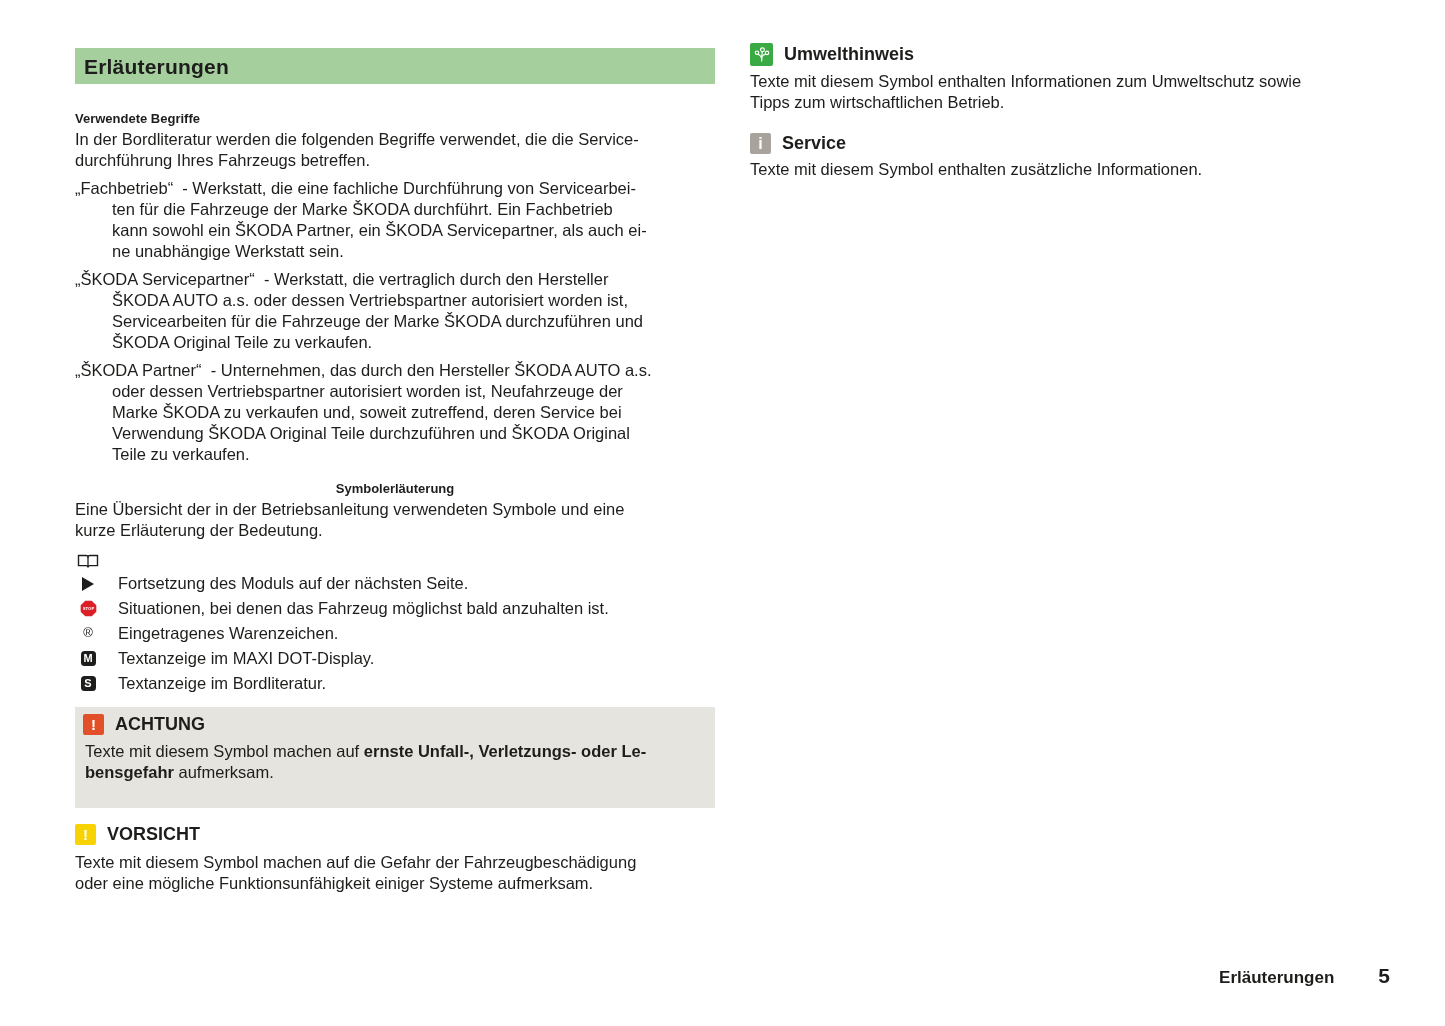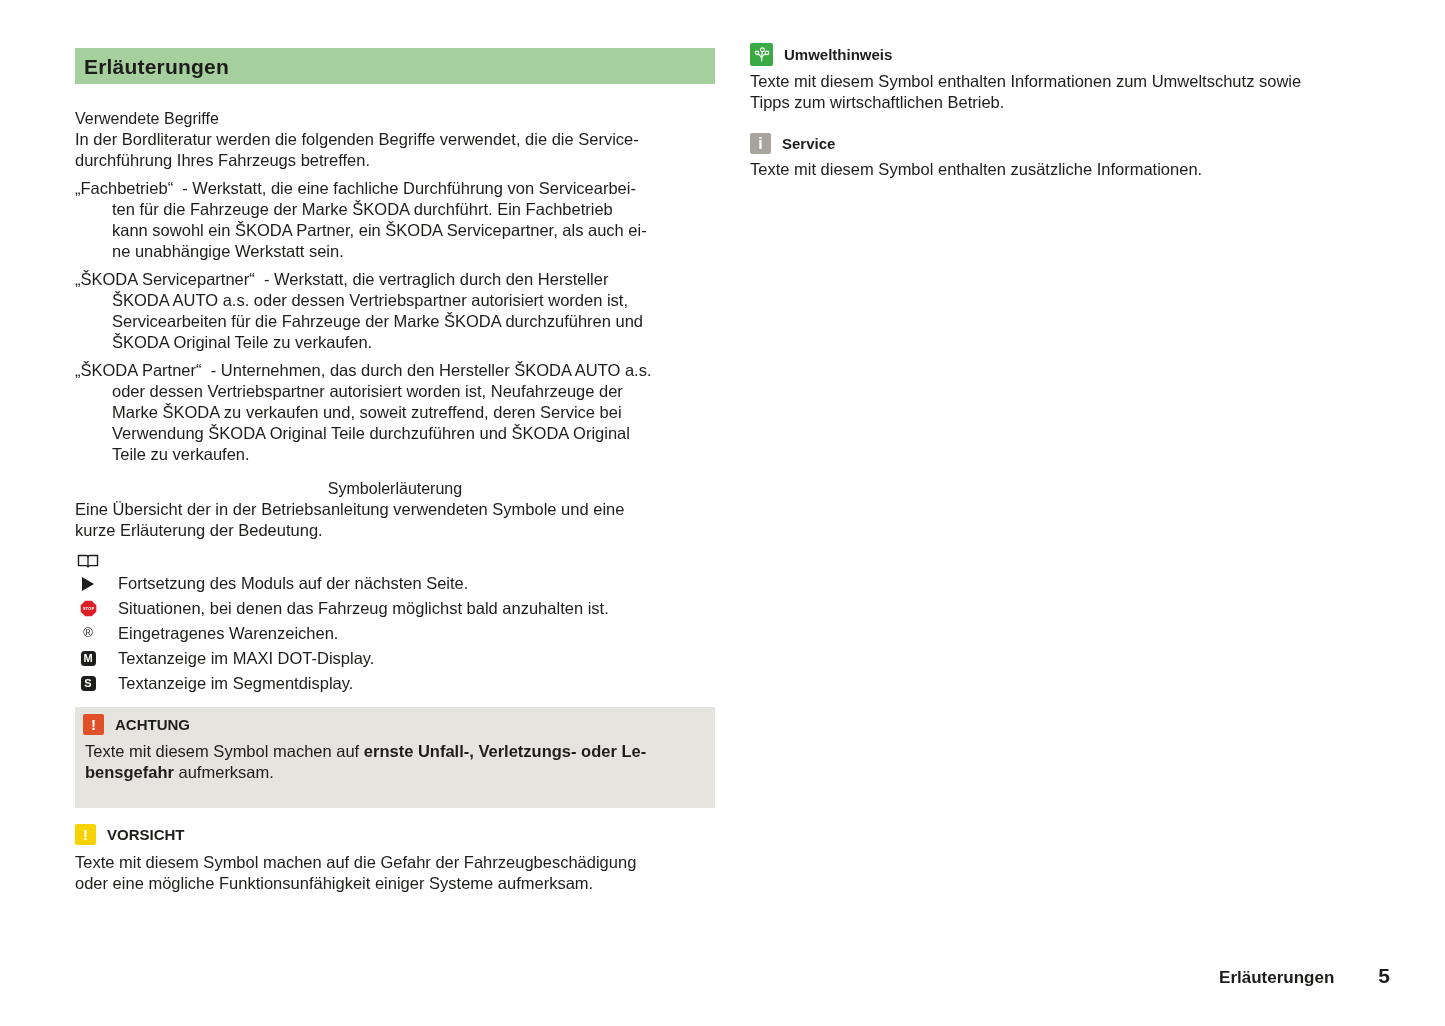--- a/index.html
+++ b/index.html
@@ -8,41 +8,41 @@
     color:#1d1d1b;font-family:"Liberation Sans","DejaVu Sans",sans-serif;
     font-size:16.5px;line-height:21px;overflow:hidden;
   }
   .col-left{position:absolute;left:75px;top:48px;width:640px;}
   .col-right{position:absolute;left:750px;top:43px;width:630px;}
 
   .title-bar{height:36px;background:#a6cf9e;display:flex;align-items:center;
     padding-left:9px;box-sizing:border-box;margin-bottom:24px;}
   .title-bar .t{font-size:21px;font-weight:700;letter-spacing:.2px;}
 
-  .sub{font-weight:400;margin:0;font-size:16px;}
+  .sub{font-weight:700;margin:0;font-size:13px;}
   p.body{margin:0;}
   .pre{white-space:pre-line;}
 
   .def{padding-left:37px;text-indent:-37px;margin-top:7px;white-space:pre-line;}
   .mt13{margin-top:13px;text-align:center;}
 
   .symlist{margin-top:10px;}
   .symrow{display:flex;align-items:flex-start;margin-bottom:4px;}
   .symrow .ic{flex:0 0 26px;width:26px;display:flex;justify-content:center;margin-top:2px;}
   .symrow .txt{margin-left:17px;white-space:pre-line;}
 
   .tri{width:0;height:0;border-left:12px solid #1d1d1b;border-top:7px solid transparent;
     border-bottom:7px solid transparent;margin-top:2px;}
   .reg{font-size:13px;line-height:15px;}
   .badge{width:15px;height:15px;background:#1d1d1b;color:#fff;border-radius:3.5px;
     font-size:11px;font-weight:700;display:flex;align-items:center;justify-content:center;
     margin-top:1px;}
 
   .warn-head{display:flex;align-items:center;gap:11px;}
-  .warn-label{font-weight:700;font-size:15px;}
+  .warn-label{font-weight:700;font-size:18px;}
   .sq{width:21px;height:21px;border-radius:2px;color:#fff;font-weight:700;font-size:15px;
     display:flex;align-items:center;justify-content:center;flex:0 0 21px;line-height:21px;}
   .sq.red{background:#e2502a;}
   .sq.yellow{background:#f7d303;}
   .sq.green{background:#3aab44;width:23px;height:23px;flex-basis:23px;}
   .sq.gray{background:#a8a49d;font-size:16px;}
 
   .warn-box{background:#e6e4de;margin-top:13px;padding:7px 12px 13px 8px;}
   .warn-box p{margin:6px 0 12px 2px;}
   .caution{margin-top:16px;}
@@ -126,21 +126,21 @@
         <span class="ic">
             <span class="badge">M</span>
           </span>
         <span class="txt">Textanzeige im MAXI DOT-Display.</span>
       </div>
 
       <div class="symrow">
         <span class="ic">
             <span class="badge">S</span>
           </span>
-        <span class="txt">Textanzeige im Segmentdisplay.</span>
+        <span class="txt">Textanzeige im Bordliteratur.</span>
       </div>
 
     </div>
 
     <div class="warn-box">
       <div class="warn-head">
         <span class="sq red">!</span>
         <span class="warn-label">ACHTUNG</span>
       </div>
       <p class="body pre"><span>Texte mit diesem Symbol machen auf </span><b>ernste Unfall-, Verletzungs- oder Le-

